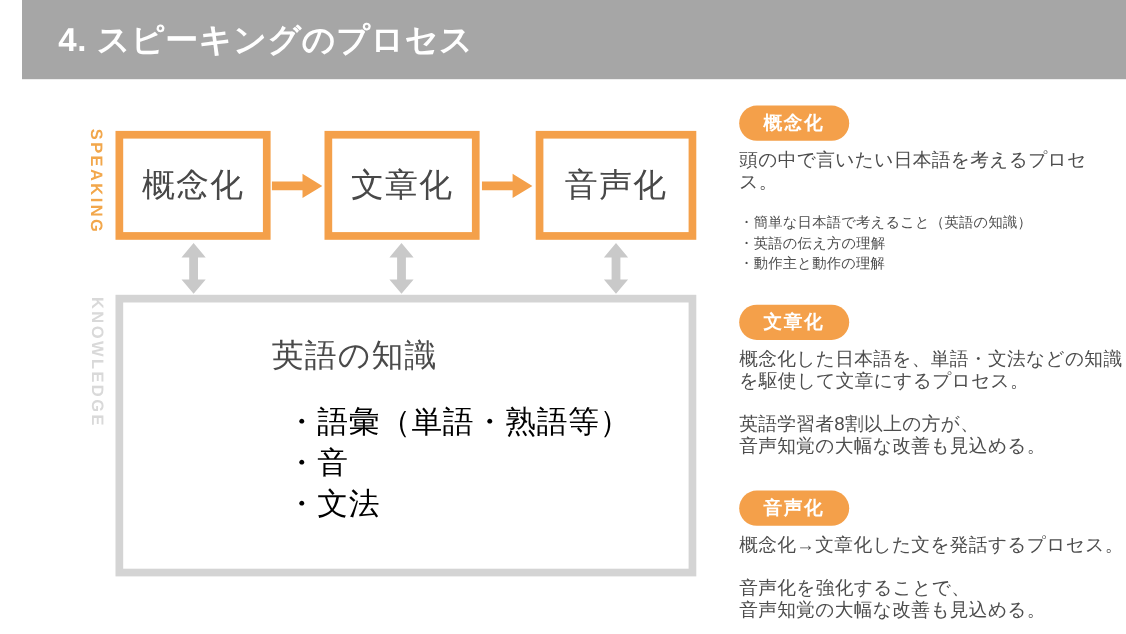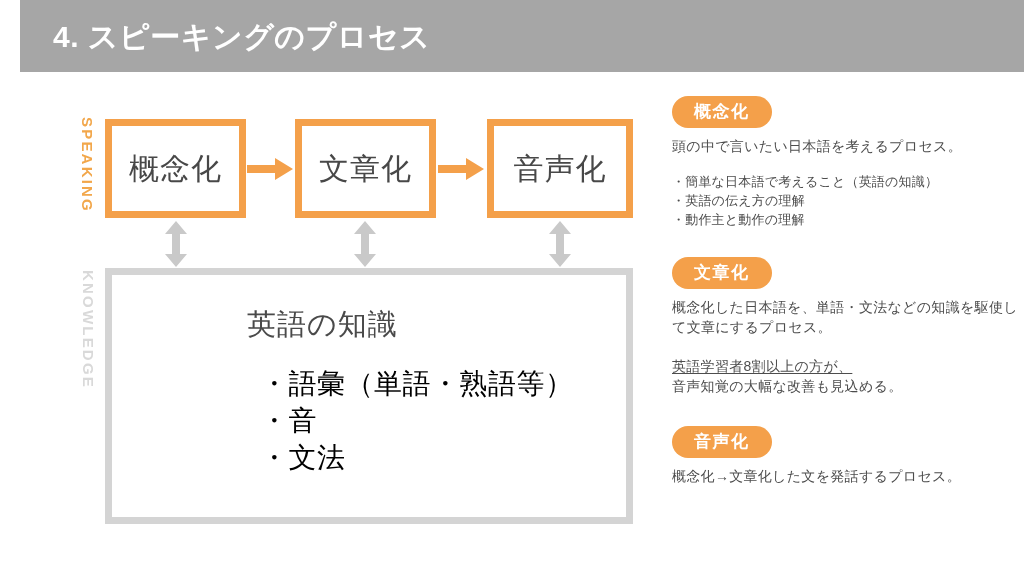--- a/index.html
+++ b/index.html
@@ -162,40 +162,40 @@
     color: #ffffff;
     border-radius: 18px;
     padding: 6px 22px 7px 22px;
     font-size: 17px;
     font-weight: 700;
     letter-spacing: 1.5px;
     line-height: 19px;
   }
   .rtext {
     margin: 8px 0 0 0;
-    font-size: 14px;
+    font-size: 17px;
     color: #4d4d4d;
     line-height: 20px;
     letter-spacing: 0.3px;
   }
   .rtext.gap { margin-top: 19px; }
   .rlist {
     margin: 16px 0 0 0;
     padding: 0;
     list-style: none;
   }
   .rlist li {
     font-size: 13px;
     color: #4d4d4d;
     line-height: 19px;
     letter-spacing: 0.2px;
     white-space: nowrap;
   }
   .rlist li::before { content: "・"; }
-  .u-underline { text-decoration: underline; text-underline-offset: 2px; }
+  .u-underline { text-underline-offset: 2px; }
 
   
   #rsection-0 { margin-bottom: 28px; }
   #rsection-1 { margin-bottom: 30px; }
   #rsection-2 { margin-bottom: 0; }
 </style>
 </head>
 <body>
 
 <div id="slide">
@@ -259,17 +259,21 @@
       <p class="rtext">概念化した日本語を、単語・文法などの知識を駆使して文章にするプロセス。</p>
       <p class="rtext gap">
         <span class="u-underline">英語学習者8割以上の方が、</span><br>
         <span>音声知覚の大幅な改善も見込める。</span>
       </p>
     </div>
 
     <div class="rsection" id="rsection-2">
       <span class="pill">音声化</span>
       <p class="rtext">概念化→文章化した文を発話するプロセス。</p>
+      <p class="rtext gap">
+        <span>音声化を強化することで、</span><br>
+        <span>音声知覚の大幅な改善も見込める。</span>
+      </p>
     </div>
 
   </div>
 
 </div>
 
 </body></html>

